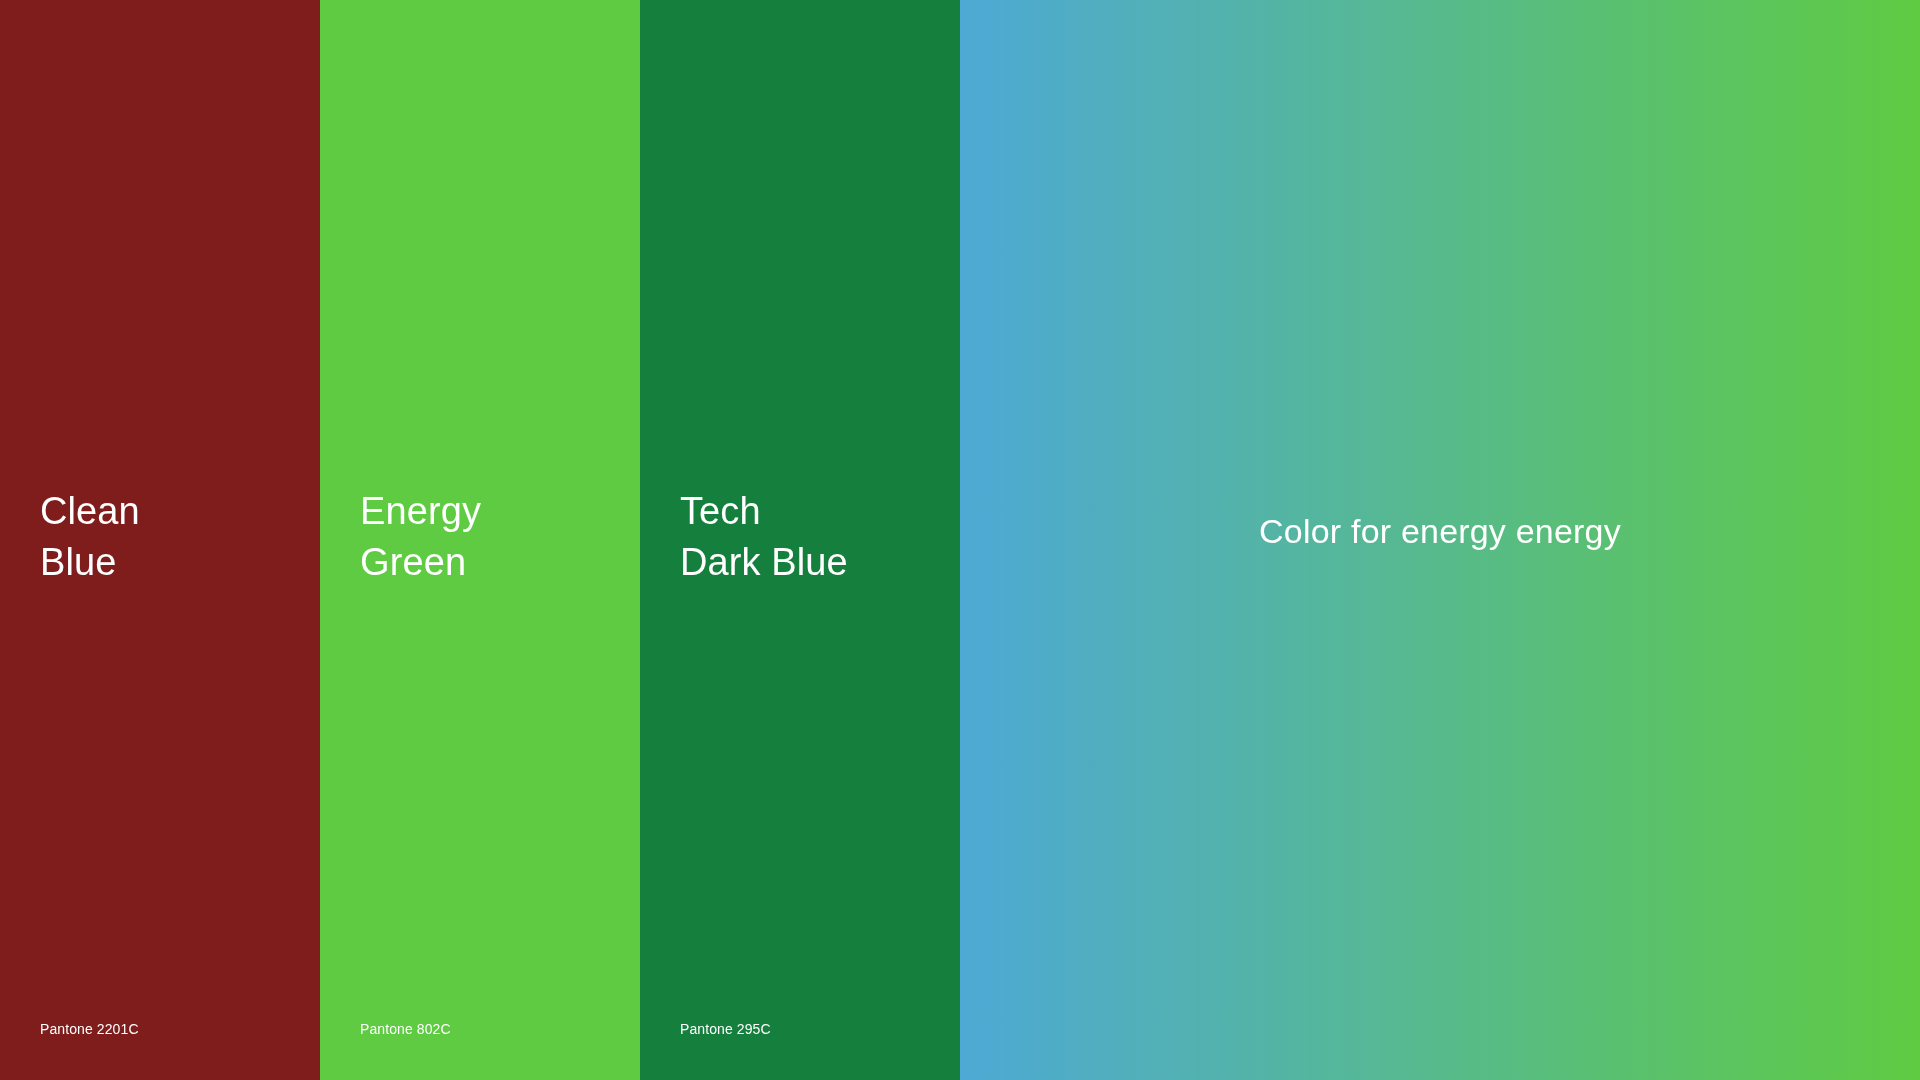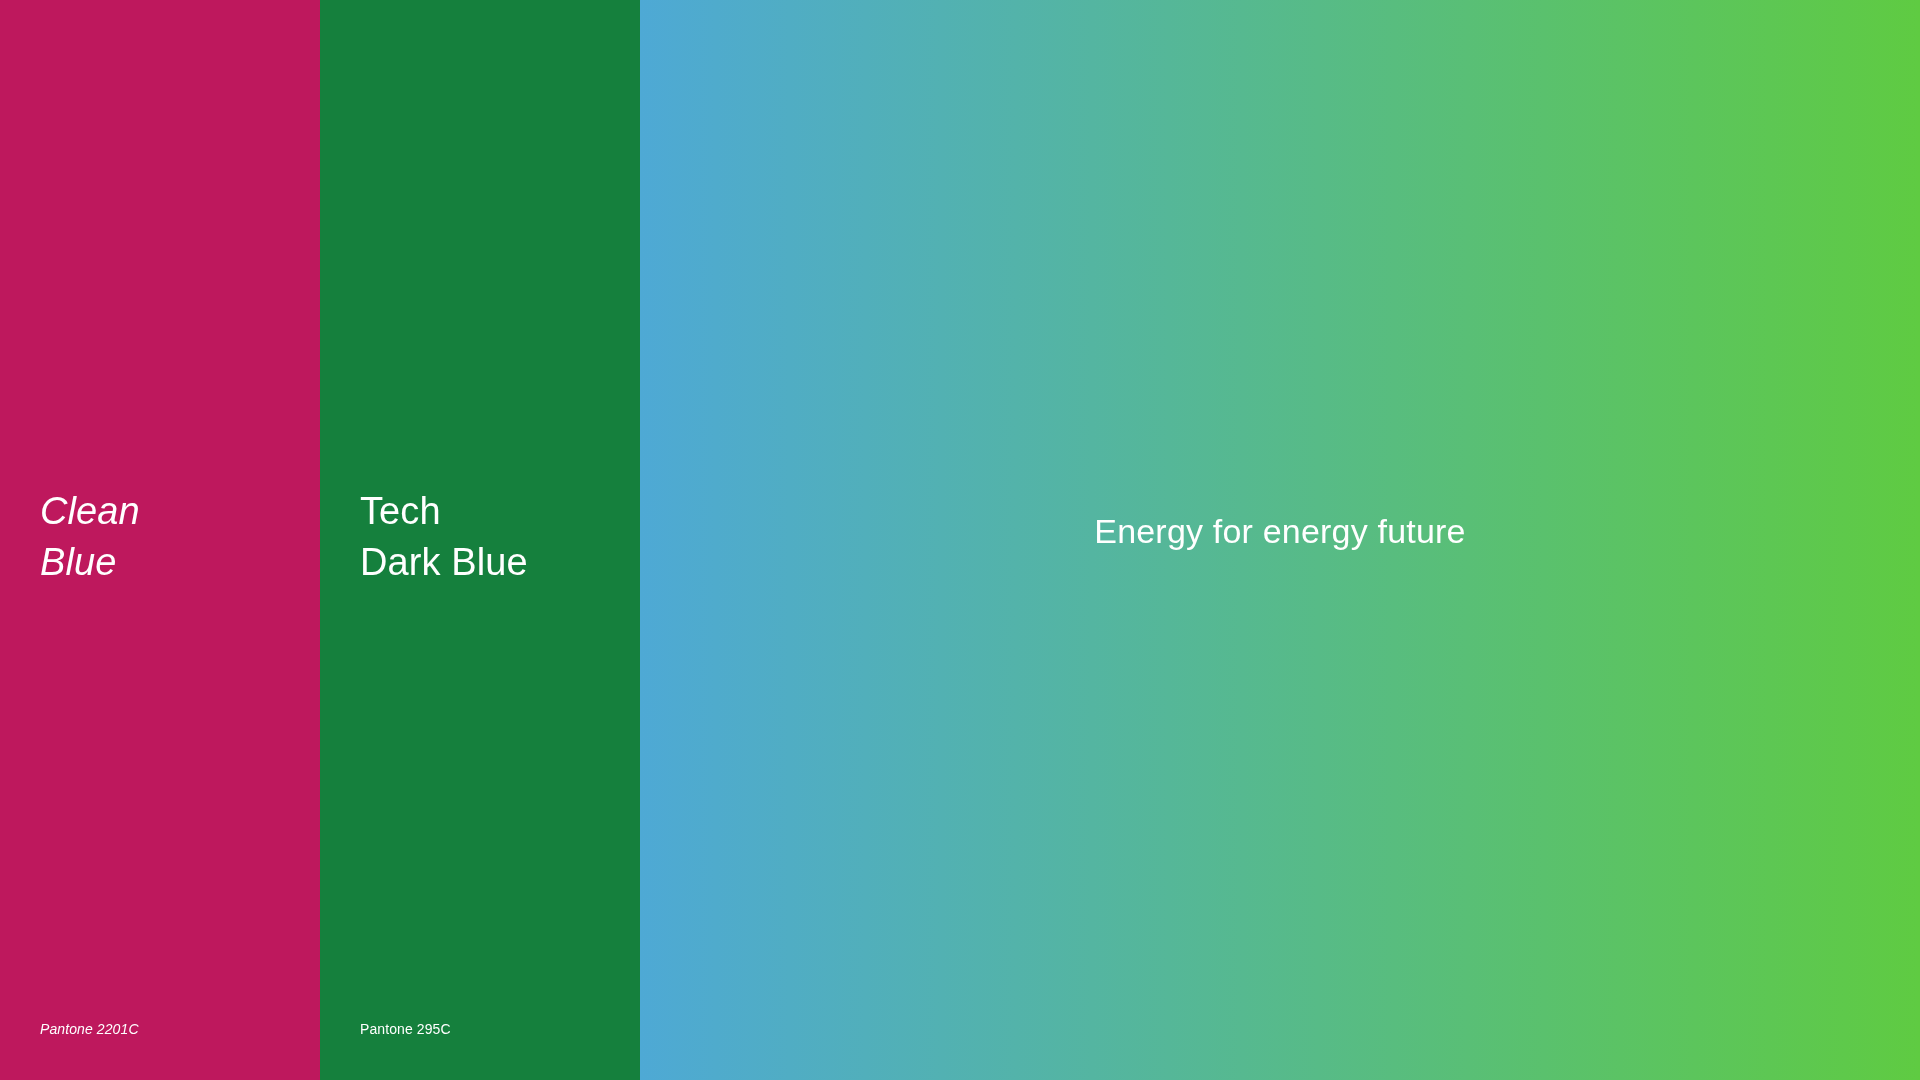--- a/index.html
+++ b/index.html
@@ -75,30 +75,35 @@
     text-align: center;
     position: relative;
     top: -9px;
   }
 </style>
 </head>
 <body>
 
 <div id="palette-board">
 
-  <div class="swatch" style="background-color: #be185d; font-style: italic;">
+  <div class="swatch" style="background-color: #7f1d1d;">
     <p class="swatch-name" style="color: rgb(255, 255, 255);">Clean
 Blue</p>
     <p class="swatch-code" style="color: rgb(255, 255, 255);">Pantone 2201C</p>
   </div>
 
+  <div class="swatch" style="background-color: rgb(95, 203, 66);">
+    <p class="swatch-name" style="color: rgb(255, 255, 255);">Energy
+Green</p>
+    <p class="swatch-code" style="color: rgb(255, 255, 255);">Pantone 802C</p>
+  </div>
 
   <div class="swatch" style="background-color: #15803d;">
     <p class="swatch-name" style="color: rgb(255, 255, 255);">Tech
 Dark Blue</p>
     <p class="swatch-code" style="color: rgb(255, 255, 255);">Pantone 295C</p>
   </div>
 
   <div id="gradient-panel" style="background: linear-gradient(to right, rgb(78, 169, 213) 0%, rgb(95, 203, 66) 100%);">
-    <p class="gradient-tagline" style="color: rgb(255, 255, 255);">Energy for energy future</p>
+    <p class="gradient-tagline" style="color: rgb(255, 255, 255);">Color for energy energy</p>
   </div>
 
 </div>
 
 </body></html>

